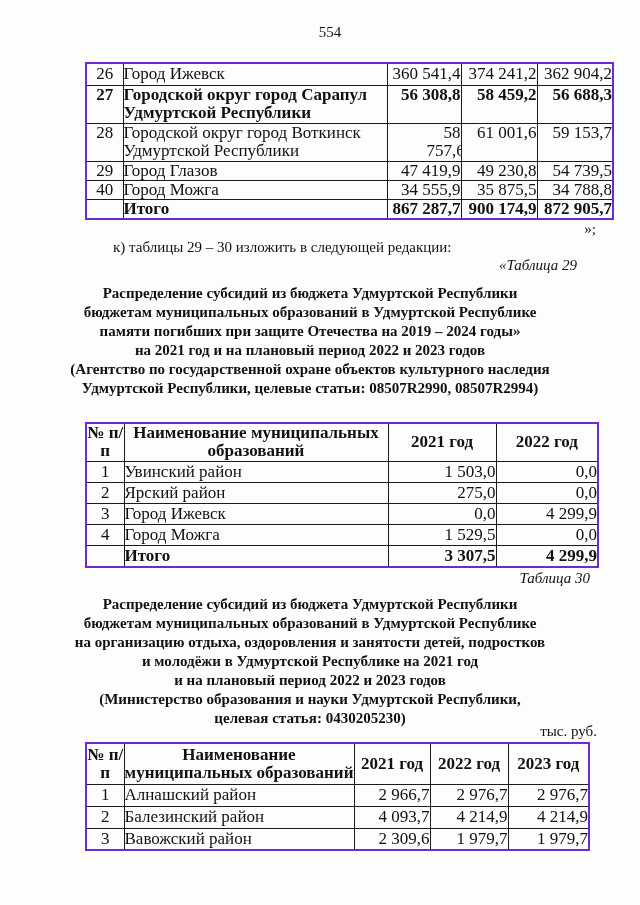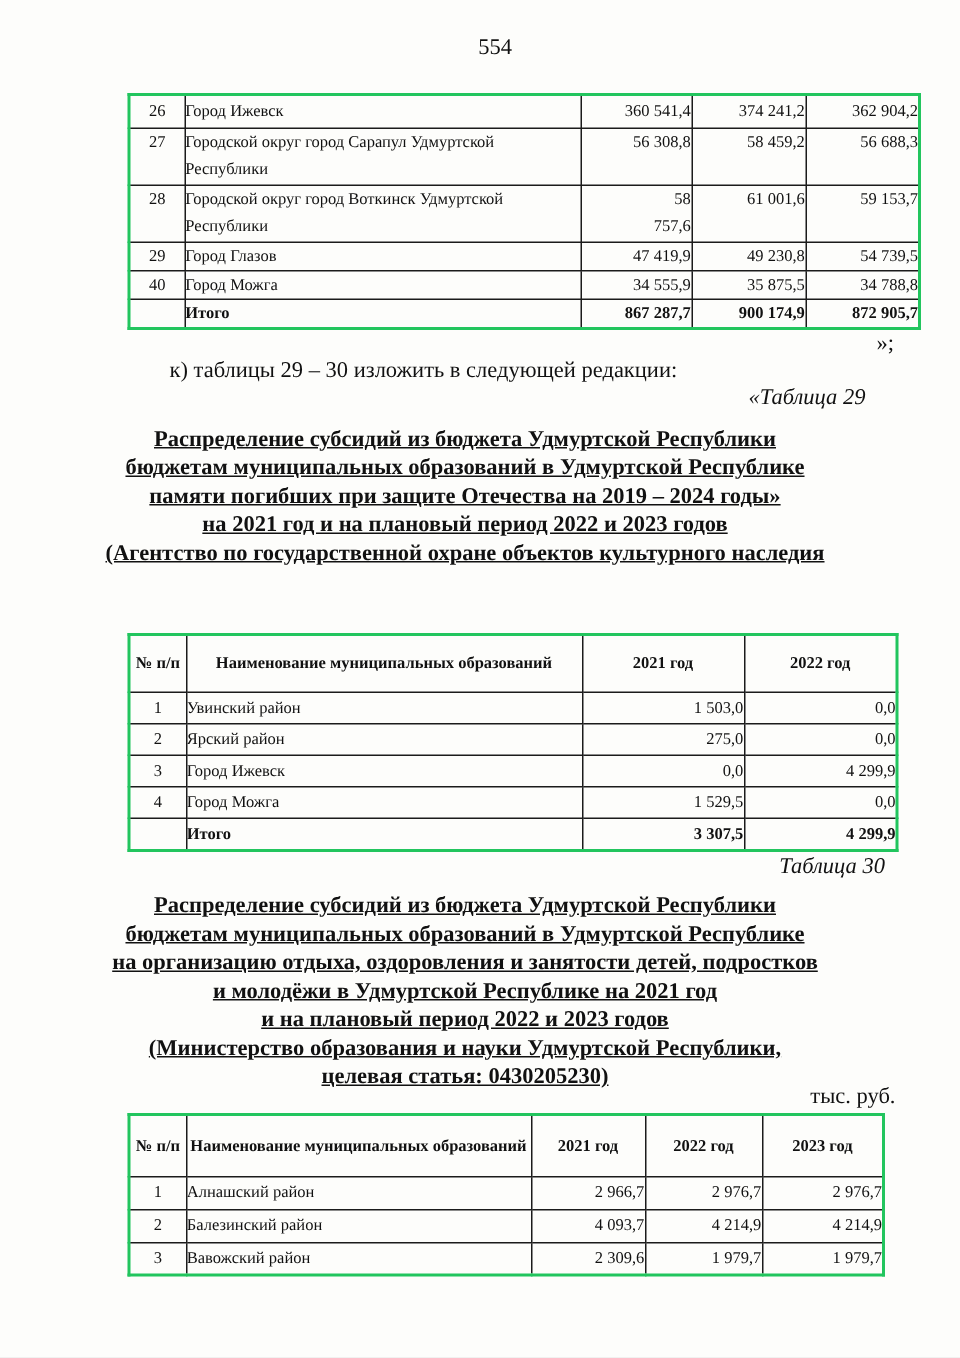--- a/index.html
+++ b/index.html
@@ -14,22 +14,22 @@
     overflow:hidden;
   }
   .page-number{
     position:absolute;top:24px;left:0;width:660px;
     text-align:center;font-size:15px;
   }
   table.doc-table{
     position:absolute;
     border-collapse:collapse;
     table-layout:fixed;
-    border:2px solid #22c55e;
-    font-size:11px;
+    border:2px solid #6d28d9;
+    font-size:17px;
   }
   table.doc-table td{
     border:1px solid #1b1b1b;
     padding:0 0;
     vertical-align:middle;
     line-height:18px;
     overflow:hidden;
   }
   td.c-num{text-align:center;}
   td.c-name{text-align:left;padding-left:6px;padding-right:4px;}
@@ -47,21 +47,21 @@
     position:absolute;top:239px;left:113px;
     font-size:15px;
   }
   .right-tag{
     position:absolute;left:85px;width:492px;
     text-align:right;font-size:15px;font-style:italic;
   }
   .doc-heading{
     position:absolute;left:45px;width:530px;
     text-align:center;font-weight:bold;
-    font-size:15px;line-height:19px;text-decoration:underline;
+    font-size:15px;line-height:19px;
   }
   .units-label{
     position:absolute;top:723px;left:85px;width:512px;
     text-align:right;font-size:15px;
   }
 </style>
 </head>
 <body>
 
 <div class="page">
@@ -77,21 +77,21 @@
         <col style="width:76px">
     </colgroup>
     <tbody>
       <tr style="height:22px;">
         <td class="c-num">26</td>
         <td class="c-name">Город Ижевск</td>
         <td class="c-val">360 541,4</td>
         <td class="c-val">374 241,2</td>
         <td class="c-val">362 904,2</td>
       </tr>
-      <tr style="height:38px;">
+      <tr style="height:38px;font-weight:bold;">
         <td class="c-num" style="vertical-align:top;">27</td>
         <td class="c-name">Городской округ город Сарапул Удмуртской Республики</td>
         <td class="c-val" style="vertical-align:top;">56 308,8</td>
         <td class="c-val" style="vertical-align:top;">58 459,2</td>
         <td class="c-val" style="vertical-align:top;">56 688,3</td>
       </tr>
       <tr style="height:38px;">
         <td class="c-num" style="vertical-align:top;">28</td>
         <td class="c-name">Городской округ город Воткинск Удмуртской Республики</td>
         <td class="c-val" style="vertical-align:top;padding-left:39px;">58 757,6</td>
@@ -127,20 +127,21 @@
   <div class="amendment">к) таблицы 29 – 30 изложить в следующей редакции:</div>
 
   <div class="right-tag" style="top:257px;">«Таблица 29</div>
 
   <div class="doc-heading" style="top:284px;">
     <div>Распределение субсидий из бюджета Удмуртской Республики</div>
     <div>бюджетам муниципальных образований в Удмуртской Республике</div>
     <div>памяти погибших при защите Отечества на 2019 – 2024 годы»</div>
     <div>на 2021 год и на плановый период 2022 и 2023 годов</div>
     <div>(Агентство по государственной охране объектов культурного наследия</div>
+    <div>Удмуртской Республики, целевые статьи: 08507R2990, 08507R2994)</div>
   </div>
 
   <table class="doc-table" style="top:422px;left:85px;width:512px;">
     <colgroup>
       <col style="width:38px">
         <col style="width:264px">
         <col style="width:108px">
         <col style="width:102px">
     </colgroup>
     <tbody>

